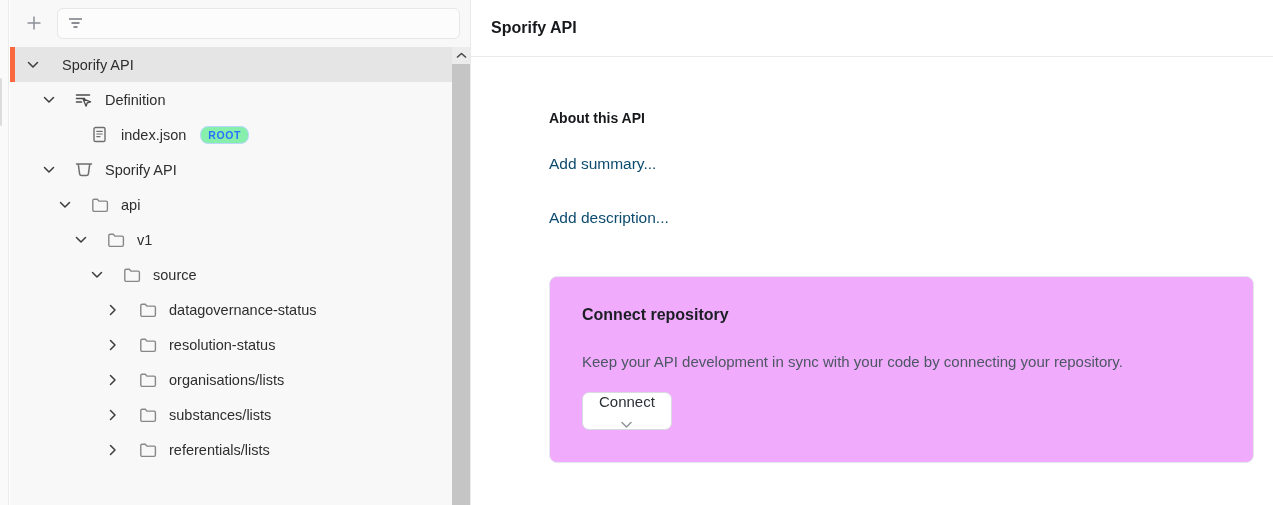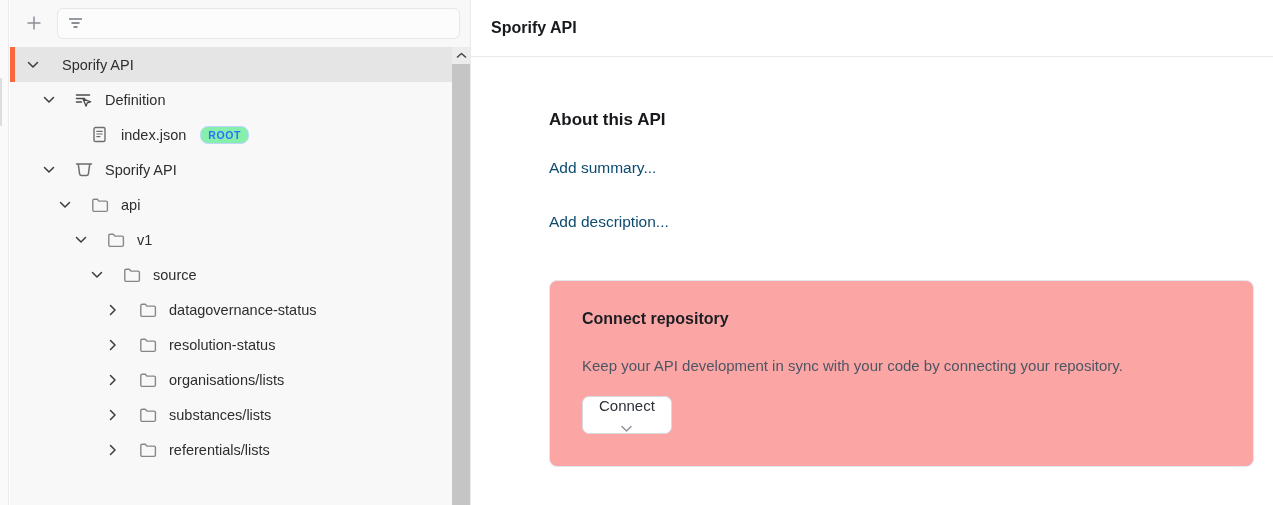--- a/index.html
+++ b/index.html
@@ -51,27 +51,27 @@
            justify-content:center; cursor:pointer; }
   .sb-thumb { position:absolute; top:17px; left:0; width:18px; bottom:0; background:#c5c5c5; }
 
   
   .main { position:absolute; left:470px; top:0; width:803px; height:505px;
           background:#fff; border-left:1px solid #eaeaea; }
   .main-header { height:57px; border-bottom:1px solid #eaeaea; display:flex;
                  align-items:center; padding:0 20px; }
   .main-title { font-size:16px; font-weight:bold; color:#17191c; }
   .main-body { padding:53px 20px 0 78px; }
-  .about-title { font-size:17px; font-weight:bold; color:#17191c; }
+  .about-title { font-size:14px; font-weight:bold; color:#17191c; }
   .placeholder { font-size:15.5px; color:#0c4a6e; cursor:text; }
   .ph-summary { margin-top:29px; }
   .ph-desc { margin-top:36px; }
 
   .card { margin-top:49px; width:705px; border:1px solid #e4e7ec; border-radius:8px;
-          padding:29px 32px 32px; background:#fca5a5; }
+          padding:29px 32px 32px; background:#f0abfc; }
   .card-title { font-size:16px; font-weight:bold; color:#1b1e23; }
   .card-desc { margin-top:29px; font-size:15px; color:#4d5663; }
   .connect-btn { margin-top:22px; display:inline-flex; align-items:center; gap:11px;
                  height:38px; padding:0 16px; background:#fff; border:1px solid #d7dade;
                  border-radius:7px; cursor:pointer; font:15px "Liberation Sans", sans-serif;
                  color:#2b3036;flex-direction:column; }
   svg { display:block; }
 </style>
 </head>
 <body>

